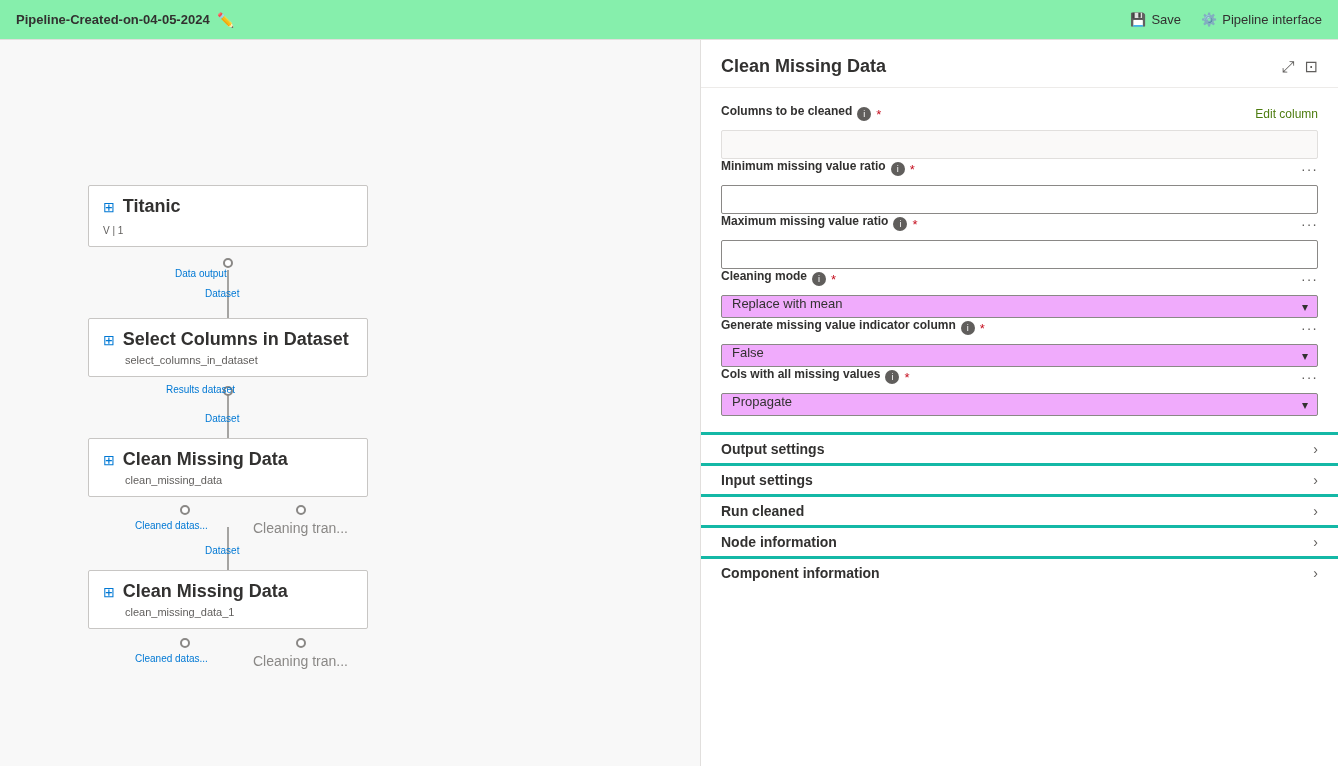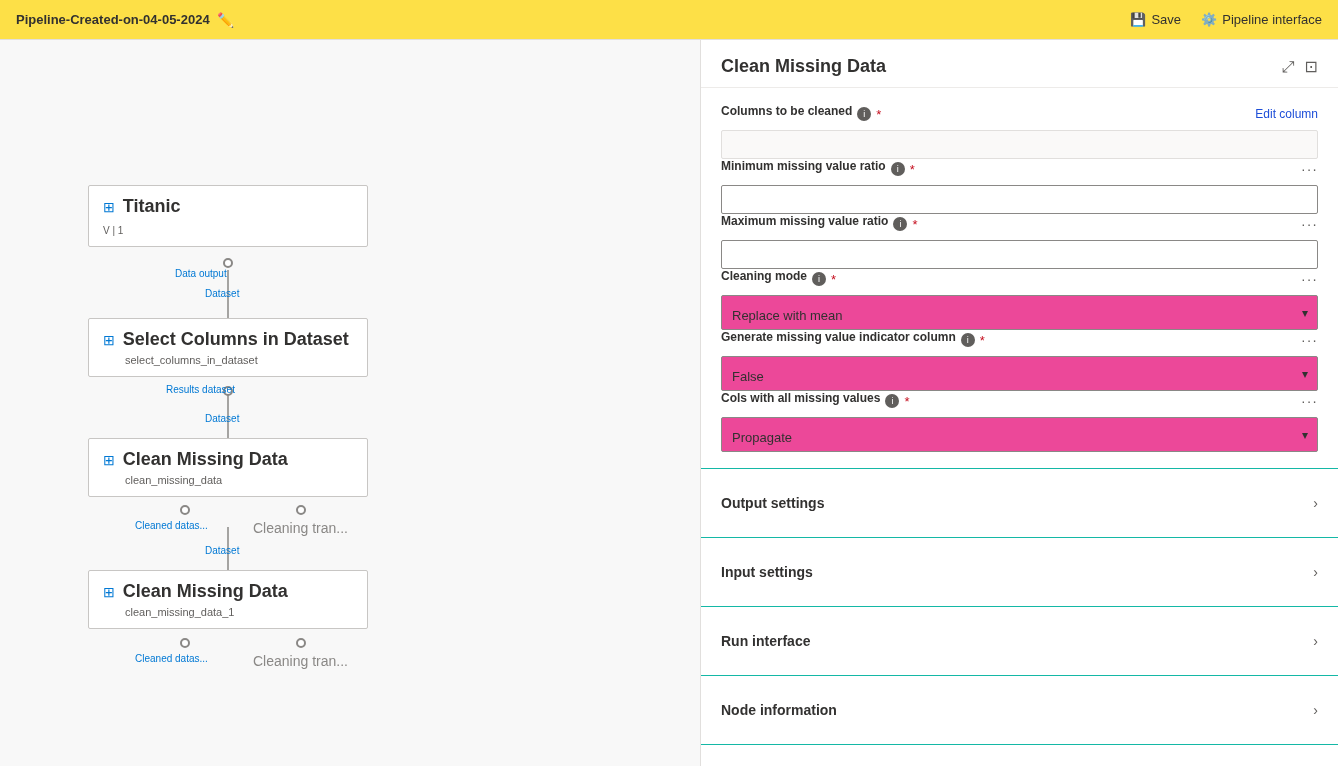--- a/index.html
+++ b/index.html
@@ -1,20 +1,20 @@
 <!DOCTYPE html>
 <html><head>
   <meta charset="utf-8">
   <style>
     * { box-sizing: border-box; margin: 0; padding: 0; }
     body { font-family: 'Segoe UI', Arial, sans-serif; font-size: 13px; background: #f3f2f1; color: #323130; height: 766px; overflow: hidden; }
 
     .top-bar {
       height: 40px;
-      background: #fde047;
+      background: #86efac;
       border-bottom: 1px solid #e1dfdd;
       display: flex;
       align-items: center;
       padding: 0 16px;
       justify-content: space-between;
     }
     .top-bar-left { display: flex; align-items: center; gap: 8px; }
     .top-bar-title { font-size: 13px; font-weight: 600; color: #323130; }
     .edit-icon { color: #0078d4; cursor: pointer; font-size: 14px; }
     .top-bar-right { display: flex; align-items: center; gap: 20px; }
@@ -111,21 +111,21 @@
       border-radius: 50%;
       background: #605e5c;
       color: #fff;
       font-size: 9px;
       display: inline-flex;
       align-items: center;
       justify-content: center;
       cursor: pointer;
     }
     .required-star { color: #c50f1f; }
-    .edit-column-link { color: #1d4ed8; font-size: 12px; cursor: pointer; font-weight: 400; }
+    .edit-column-link { color: #4d7c0f; font-size: 12px; cursor: pointer; font-weight: 400; }
     .more-options { color: #605e5c; cursor: pointer; font-size: 14px; letter-spacing: 1px; }
 
     .field-input {
       width: 100%;
       border: 1px solid #8a8886;
       border-radius: 2px;
       padding: 6px 10px;
       font-size: 13px;
       color: #323130;
       background: #fff;
@@ -143,41 +143,41 @@
       outline: none;
     }
 
     .field-select-wrapper {
       position: relative;
     }
     .field-select {
       width: 100%;
       border: 1px solid #8a8886;
       border-radius: 2px;
-      padding: 12px 32px 6px 10px;
+      padding: 0 32px 6px 10px;
       font-size: 13px;
       color: #323130;
-      background: #ec4899;
+      background: #f0abfc;
       appearance: none;
       cursor: pointer;
       outline: none;
     }
     .select-chevron {
       position: absolute;
       right: 10px;
       top: 50%;
       transform: translateY(-50%);
       color: #323130;
       pointer-events: none;
       font-size: 12px;
     }
 
     .section-row {
-      border-top: 1px solid #14b8a6;
-      padding: 26px 20px;
+      border-top: 3px solid #14b8a6;
+      padding: 6px 20px;
       display: flex;
       align-items: center;
       justify-content: space-between;
       cursor: pointer;
     }
     .section-title { font-size: 14px; font-weight: 600; color: #323130; }
     .section-chevron { color: #605e5c; font-size: 14px; }
 
     .field-row-header {
       display: flex;
@@ -383,21 +383,21 @@
 
     <div class="section-row">
       <span class="section-title">Output settings</span>
       <span class="section-chevron">›</span>
     </div>
     <div class="section-row">
       <span class="section-title">Input settings</span>
       <span class="section-chevron">›</span>
     </div>
     <div class="section-row">
-      <span class="section-title">Run interface</span>
+      <span class="section-title">Run cleaned</span>
       <span class="section-chevron">›</span>
     </div>
     <div class="section-row">
       <span class="section-title">Node information</span>
       <span class="section-chevron">›</span>
     </div>
     <div class="section-row">
       <span class="section-title">Component information</span>
       <span class="section-chevron">›</span>
     </div>

